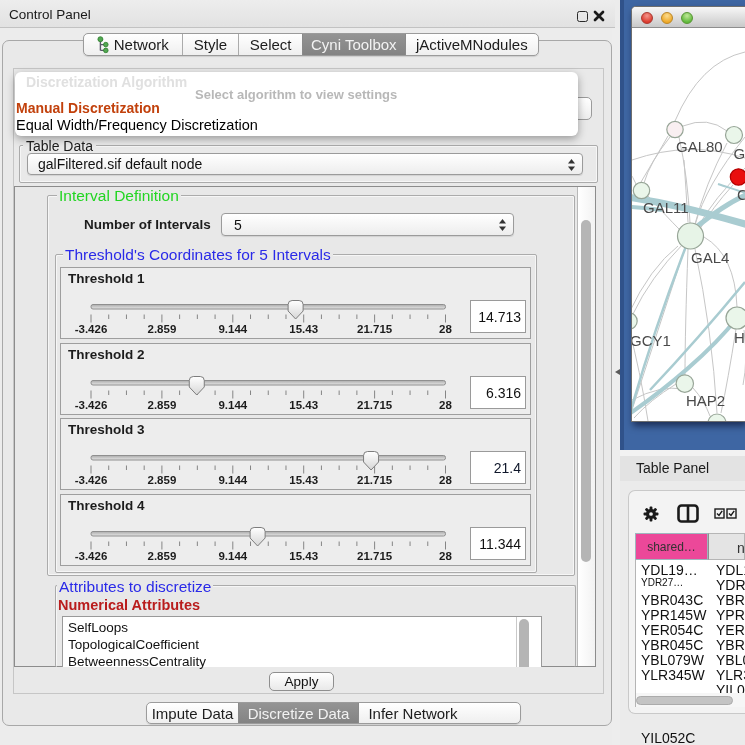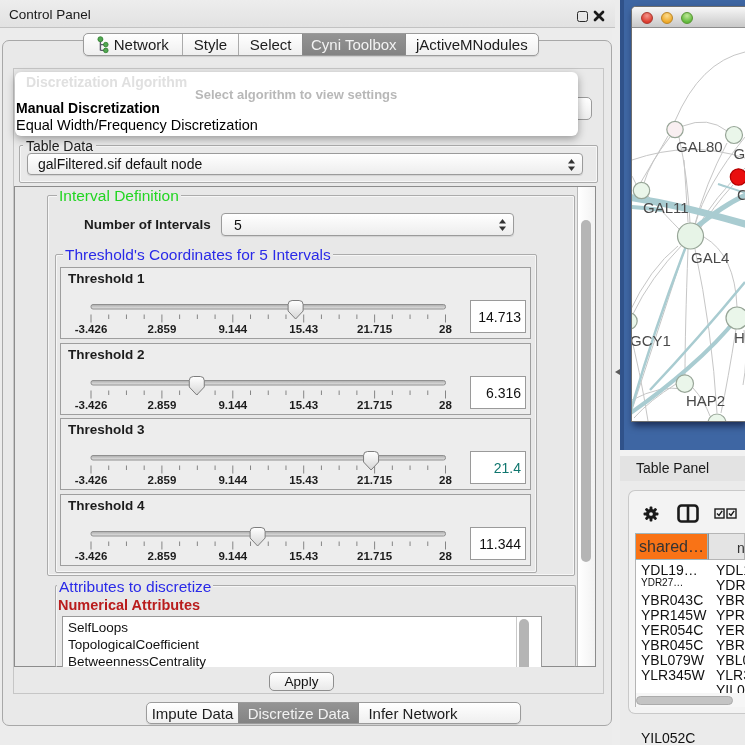--- a/index.html
+++ b/index.html
@@ -166,21 +166,21 @@
     <text x="101.90" y="66" font-size="11.5" font-weight="bold" fill="#1c1c1c" text-anchor="middle" font-family="Liberation Sans">2.859</text>
     <text x="172.80" y="66" font-size="11.5" font-weight="bold" fill="#1c1c1c" text-anchor="middle" font-family="Liberation Sans">9.144</text>
     <text x="243.70" y="66" font-size="11.5" font-weight="bold" fill="#1c1c1c" text-anchor="middle" font-family="Liberation Sans">15.43</text>
     <text x="314.60" y="66" font-size="11.5" font-weight="bold" fill="#1c1c1c" text-anchor="middle" font-family="Liberation Sans">21.715</text>
     <text x="385.50" y="66" font-size="11.5" font-weight="bold" fill="#1c1c1c" text-anchor="middle" font-family="Liberation Sans">28</text>
     <g transform="translate(311.05,33)">
       <path d="M-7.5,4.5 Q-7.5,0.5 -3.5,0.5 L3.5,0.5 Q7.5,0.5 7.5,4.5 L7.5,11 L0,19 L-7.5,11 Z" fill="url(#thm)" stroke="#7D7D7D" stroke-width="1"></path>
     </g>
   </svg>
 <div class="abs" style="left:470px;top:451px;width:56px;height:33px;background:#FFFFFF;border:1px solid #9A9A9A;"></div>
-<div class="abs" style="left:470px;top:451px;width:51px;height:33px;display:flex;align-items:center;justify-content:flex-end;font-size:14px;color:#0f766e;">21.4</div>
+<div class="abs" style="left:470px;top:451px;width:51px;height:33px;display:flex;align-items:center;justify-content:flex-end;font-size:14px;color:#0f172a;">21.4</div>
 <div class="abs" style="left:60px;top:494px;width:471px;height:72px;background:#EDEDED;border:1px solid #9E9E9E;"></div>
 <div class="abs" style="left:68px;top:498px;font-size:13.5px;color:#1c1c1c;font-weight:bold;white-space:nowrap;">Threshold 4</div>
 <svg class="abs" style="left:60px;top:494px" width="471" height="72" viewBox="0 0 471 72">
     <rect x="31" y="37.5" width="354.5" height="4.5" rx="2" fill="url(#trk)" stroke="#8F8F8F" stroke-width="1"></rect>
     <line x1="31.00" y1="47.5" x2="31.00" y2="55.5" stroke="#858585" stroke-width="1"></line>
     <line x1="48.73" y1="47.5" x2="48.73" y2="52" stroke="#858585" stroke-width="1"></line>
     <line x1="66.45" y1="47.5" x2="66.45" y2="52" stroke="#858585" stroke-width="1"></line>
     <line x1="84.18" y1="47.5" x2="84.18" y2="52" stroke="#858585" stroke-width="1"></line>
     <line x1="101.90" y1="47.5" x2="101.90" y2="55.5" stroke="#858585" stroke-width="1"></line>
     <line x1="119.62" y1="47.5" x2="119.62" y2="52" stroke="#858585" stroke-width="1"></line>
@@ -223,21 +223,21 @@
 <div class="abs" style="left:269px;top:672px;width:65px;height:19px;background:linear-gradient(#FFFFFF,#E9E9E9);border:1px solid #8F8F8F;border-radius:5px;display:flex;align-items:center;justify-content:center;font-size:13.5px;color:#111;">Apply</div>
 <div class="abs" style="left:146px;top:702px;width:375px;height:22px;border:1px solid #9B9B9B;border-radius:5px;overflow:hidden;display:flex;background:linear-gradient(#FFFFFF,#EFEFEF);box-shadow:0 1px 1px rgba(0,0,0,0.12);">
     <div style="width:91px;height:100%;display:flex;align-items:center;justify-content:center;font-size:15px;color:#1c1c1c;white-space:nowrap;">Impute Data</div>
     <div style="width:120px;height:100%;display:flex;align-items:center;justify-content:center;font-size:15px;background:linear-gradient(#949494,#838383);color:#F2F2F2;border-left:1px solid #8a8a8a;white-space:nowrap;">Discretize Data</div>
     <div style="width:109px;height:100%;display:flex;align-items:center;justify-content:center;font-size:15px;color:#1c1c1c;border-left:1px solid #8a8a8a;white-space:nowrap;">Infer Network</div>
   </div>
 <div class="abs" style="left:560px;top:97px;width:32px;height:23px;background:linear-gradient(#FFFFFF,#EDEDED);border:1px solid #9B9B9B;border-radius:5px;"></div>
 <div class="abs" style="left:15px;top:72px;width:563px;height:64px;background:#FFFFFF;border-radius:6px;box-shadow:0 3px 9px rgba(0,0,0,0.34);"></div>
 <div class="abs" style="left:26px;top:74px;font-size:14px;color:#E0E0E0;font-weight:bold;white-space:nowrap;">Discretization Algorithm</div>
 <div class="abs" style="left:195px;top:87px;font-size:13px;color:#B8B8B8;font-weight:bold;white-space:nowrap;">Select algorithm to view settings</div>
-<div class="abs" style="left:16px;top:100px;font-size:14px;color:#000000;font-weight:bold;white-space:nowrap;">Manual Discretization</div>
+<div class="abs" style="left:16px;top:100px;font-size:14px;color:#c2410c;font-weight:bold;white-space:nowrap;">Manual Discretization</div>
 <div class="abs" style="left:16px;top:116.5px;font-size:14.5px;color:#000000;font-weight:normal;white-space:nowrap;">Equal Width/Frequency Discretization</div>
 <div class="abs" style="left:612px;top:28px;width:8px;height:717px;background:#EDEDED;"></div>
 <svg class="abs" style="left:615px;top:369px" width="5" height="6" viewBox="0 0 5 6">
     <path d="M5 0 L0 3 L5 6 Z" fill="#5A5A5A"></path>
   </svg>
 <div class="abs" style="left:620px;top:0px;width:125px;height:450px;background:#3E66A3;"></div>
 <div class="abs" style="left:620px;top:0px;width:4px;height:450px;background:#30528A;"></div>
 <div class="abs" style="left:631px;top:6px;width:114px;height:416px;background:#FFFFFF;border:1px solid #6E6E6E;border-right:none;border-radius:5px 0 0 0;box-shadow:2px 4px 7px rgba(0,0,25,0.55);overflow:hidden;"></div>
 <div class="abs" style="left:632px;top:7px;width:113px;height:21px;background:linear-gradient(#F7F7F7,#C9C9C9);border-bottom:1px solid #8E8E8E;border-radius:4px 0 0 0;"></div>
 <div class="abs" style="left:640.5px;top:11.5px;width:12px;height:12px;border-radius:50%;border:1px solid #A83830;background:radial-gradient(circle at 50% 28%, #F3968D 0%, #DC3A2D 72%);"></div>
@@ -317,21 +317,21 @@
   </svg>
 <svg class="abs" style="left:714px;top:508px" width="11" height="11" viewBox="0 0 11 11">
     <rect x="1" y="1" width="9" height="9" fill="none" stroke="#1a1a1a" stroke-width="1.4"></rect>
     <path d="M3 5.5 L5 7.5 L8.2 2.8" stroke="#1a1a1a" stroke-width="1.4" fill="none"></path>
   </svg>
 <svg class="abs" style="left:726px;top:508px" width="11" height="11" viewBox="0 0 11 11">
     <rect x="1" y="1" width="9" height="9" fill="none" stroke="#1a1a1a" stroke-width="1.4"></rect>
     <path d="M3 5.5 L5 7.5 L8.2 2.8" stroke="#1a1a1a" stroke-width="1.4" fill="none"></path>
   </svg>
 <div class="abs" style="left:635px;top:533px;width:110px;height:174px;background:#FFFFFF;border:1px solid #B5B5B5;border-right:none;overflow:hidden;"></div>
-<div class="abs" style="left:635px;top:533px;width:73px;height:27px;background:#f97316;border:1px solid #9FB6BE;display:flex;align-items:center;justify-content:center;font-size:16px;color:#333;">shared…</div>
+<div class="abs" style="left:635px;top:533px;width:73px;height:27px;background:#ec4899;border:1px solid #9FB6BE;display:flex;align-items:center;justify-content:center;font-size:12px;color:#333;">shared…</div>
 <div class="abs" style="left:708px;top:533px;width:37px;height:27px;background:#E4E4E4;border:1px solid #B5B5B5;border-left:1px solid #8F8F8F;overflow:hidden;"></div>
 <div class="abs" style="left:737px;top:540px;font-size:14px;color:#333;font-weight:normal;white-space:nowrap;">na</div>
 <div class="abs" style="left:641px;top:562px;font-size:14px;color:#111;font-weight:normal;white-space:nowrap;">YDL19…</div>
 <div class="abs" style="left:716px;top:562px;font-size:14px;color:#111;font-weight:normal;white-space:nowrap;">YDL1</div>
 <div class="abs" style="left:641px;top:577px;font-size:10px;color:#111;font-weight:normal;white-space:nowrap;">YDR27…</div>
 <div class="abs" style="left:716px;top:577px;font-size:14px;color:#111;font-weight:normal;white-space:nowrap;">YDR2</div>
 <div class="abs" style="left:641px;top:592px;font-size:14px;color:#111;font-weight:normal;white-space:nowrap;">YBR043C</div>
 <div class="abs" style="left:716px;top:592px;font-size:14px;color:#111;font-weight:normal;white-space:nowrap;">YBR0</div>
 <div class="abs" style="left:641px;top:607px;font-size:14px;color:#111;font-weight:normal;white-space:nowrap;">YPR145W</div>
 <div class="abs" style="left:716px;top:607px;font-size:14px;color:#111;font-weight:normal;white-space:nowrap;">YPR1</div>

